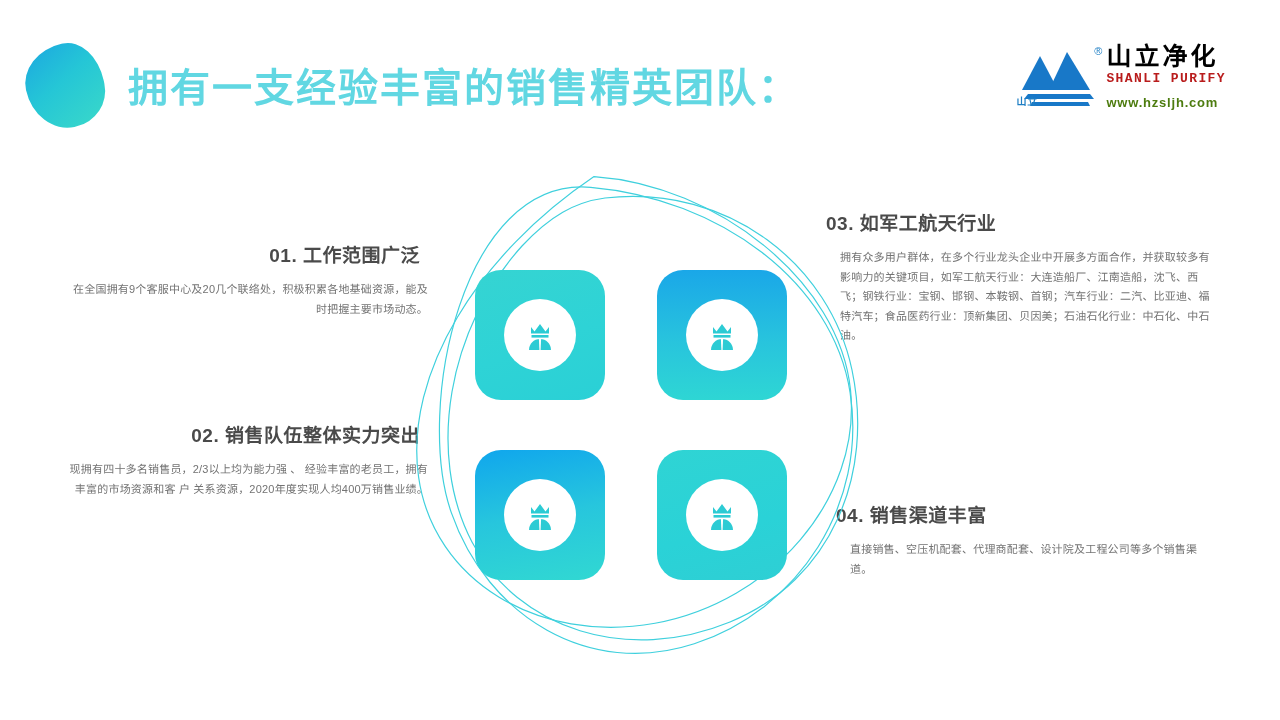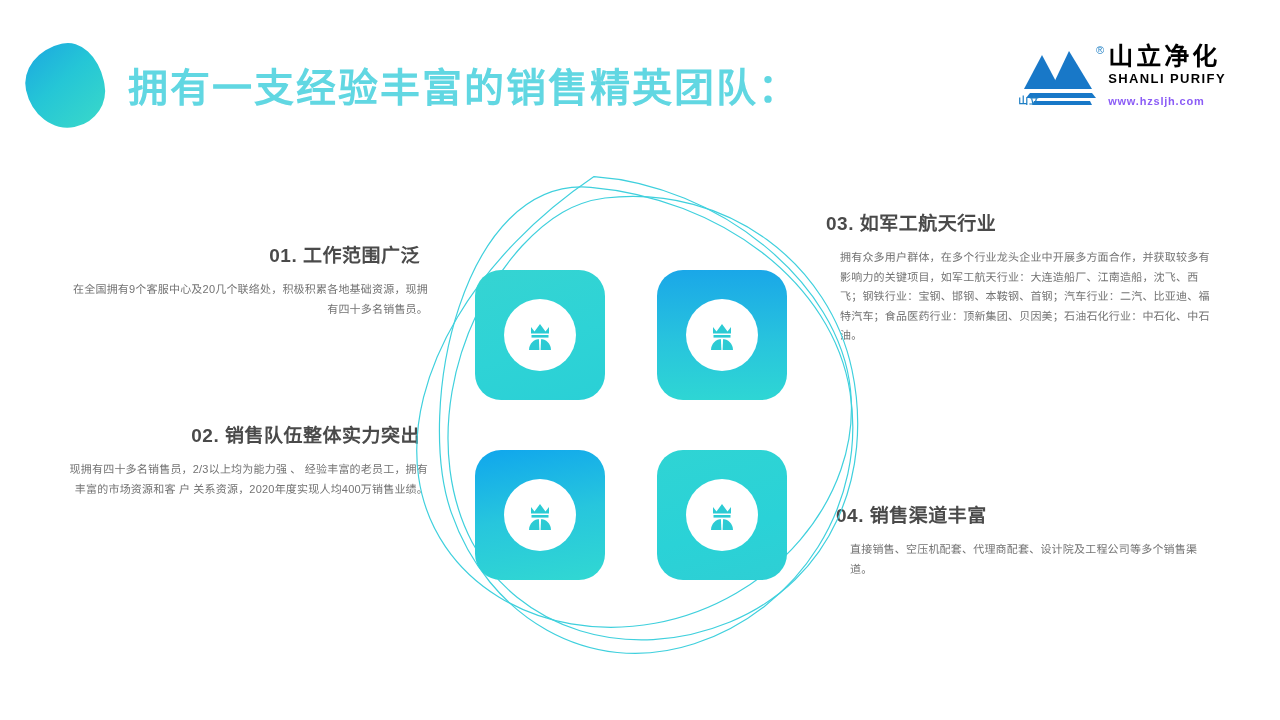--- a/index.html
+++ b/index.html
@@ -81,28 +81,29 @@
   }
   .logo-cn {
     font-size: 25px;
     font-weight: 700;
     color: #000000;
     letter-spacing: 3px;
   }
   .logo-en {
     font-size: 13px;
     font-weight: 700;
-    color: #000000;
+    color: #b91c1c;
     letter-spacing: 1.4px;
     margin-top: 3px;
+    font-family: Liberation Mono, monospace;
   }
   .logo-url {
-    font-size: 11px;
-    font-weight: 700;
-    color: #8b5cf6;
+    font-size: 13px;
+    font-weight: 700;
+    color: #4d7c0f;
     letter-spacing: 0.8px;
     margin-top: 11px;
   }
 
   
   .section {
     position: absolute;
     width: 366px;
   }
   .sec-head {
@@ -201,21 +202,21 @@
       <span class="logo-en">SHANLI PURIFY</span>
       <span class="logo-url">www.hzsljh.com</span>
     </div>
   </div>
 
   <div class="section left-section" id="section-01">
     <div class="sec-head">
       <span>01.</span>
       <span>工作范围广泛</span>
     </div>
-    <div class="sec-body">在全国拥有9个客服中心及20几个联络处，积极积累各地基础资源，现拥有四十多名销售员。</div>
+    <div class="sec-body">在全国拥有9个客服中心及20几个联络处，积极积累各地基础资源，能及时把握主要市场动态。</div>
   </div>
 
   <div class="section left-section" id="section-02">
     <div class="sec-head">
       <span>02.</span>
       <span>销售队伍整体实力突出</span>
     </div>
     <div class="sec-body">现拥有四十多名销售员，2/3以上均为能力强 、 经验丰富的老员工，拥有丰富的市场资源和客 户 关系资源，2020年度实现人均400万销售业绩。</div>
   </div>
 

